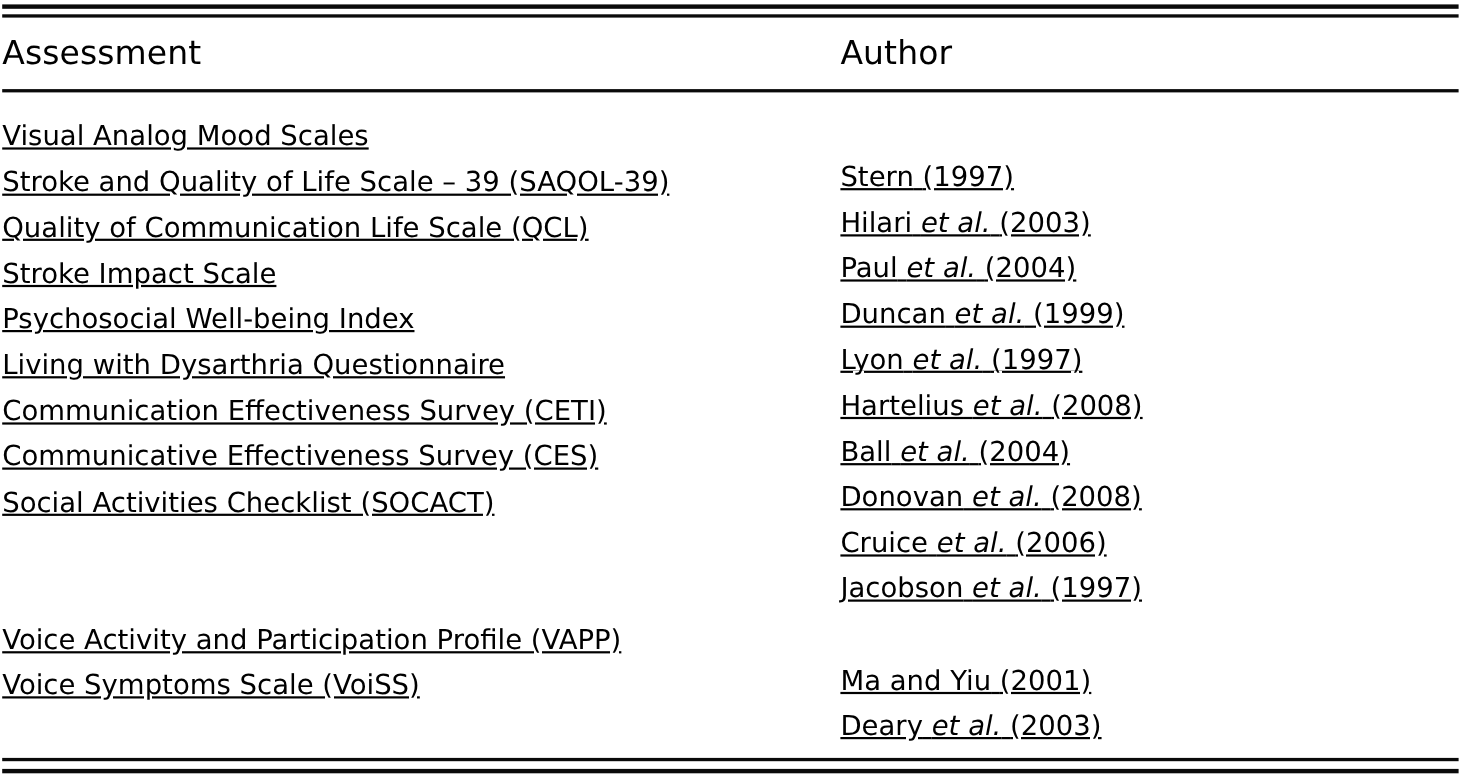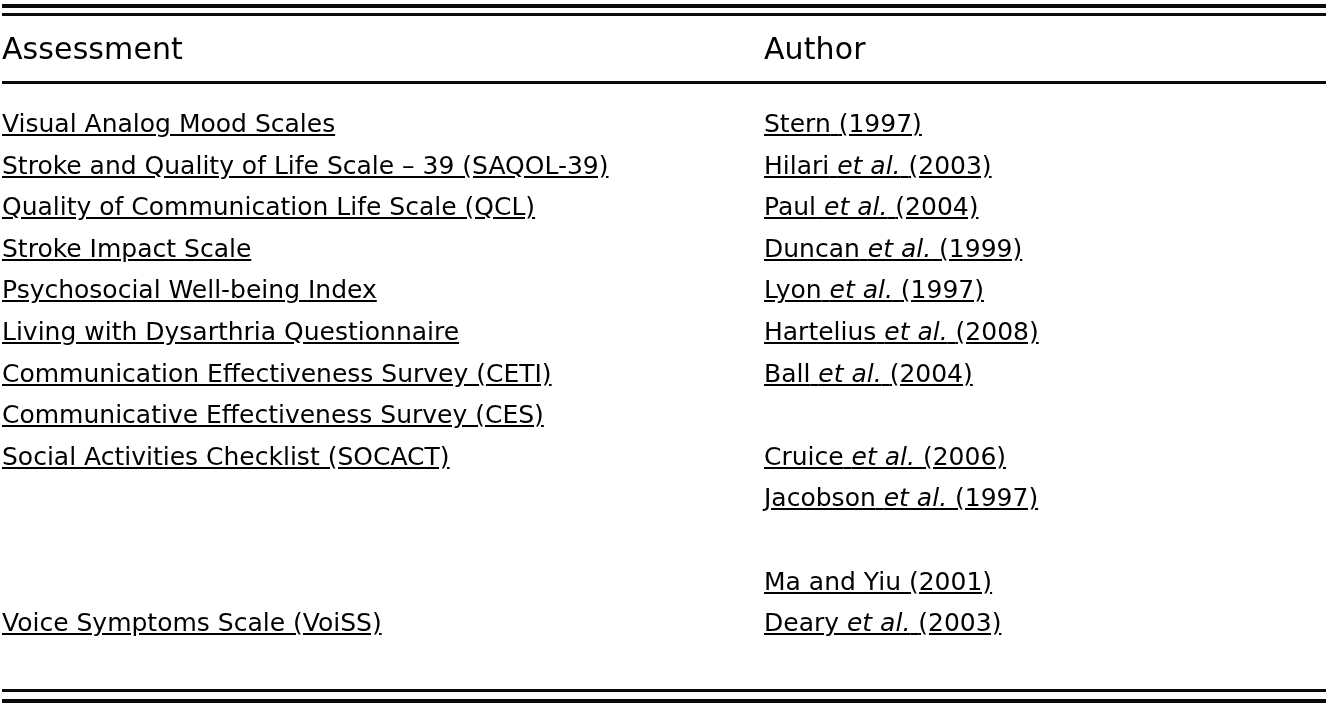--- a/index.html
+++ b/index.html
@@ -68,21 +68,21 @@
   }
   .cell {
     position: absolute;
     top: 0;
     font-size: 25px;
     line-height: 41.6px;
     white-space: nowrap;
     text-decoration: underline;
   }
   .cell-assessment { left: 2px; }
-  .cell-author     { left: 764px; }
+  .cell-author     { left: 764px; margin-top: 37px; }
 
   .cell-author i {
     font-style: italic;
   }
 </style>
 </head>
 <body>
 
 <div class="table-wrap">
 
@@ -120,31 +120,33 @@
       <div class="row">
         <div class="cell cell-assessment">Living with Dysarthria Questionnaire</div>
         <div class="cell cell-author"><span>Hartelius</span> <i>et al.</i> <span>(2008)</span></div>
       </div>
       <div class="row">
         <div class="cell cell-assessment">Communication Effectiveness Survey (CETI)</div>
         <div class="cell cell-author"><span>Ball</span> <i>et al.</i> <span>(2004)</span></div>
       </div>
       <div class="row">
         <div class="cell cell-assessment">Communicative Effectiveness Survey (CES)</div>
+        <div class="cell cell-author"><span>Donovan</span> <i>et al.</i> <span>(2008)</span></div>
       </div>
       <div class="row">
         <div class="cell cell-assessment">Social Activities Checklist (SOCACT)</div>
         <div class="cell cell-author"><span>Cruice</span> <i>et al.</i> <span>(2006)</span></div>
       </div>
       <div class="row">
         <div class="cell cell-author"><span>Jacobson</span> <i>et al.</i> <span>(1997)</span></div>
       </div>
       <div class="row">
       </div>
       <div class="row">
+        <div class="cell cell-assessment">Voice Activity and Participation Profile (VAPP)</div>
         <div class="cell cell-author"><span>Ma and Yiu</span> <span>(2001)</span></div>
       </div>
       <div class="row">
         <div class="cell cell-assessment">Voice Symptoms Scale (VoiSS)</div>
         <div class="cell cell-author"><span>Deary</span> <i>et al.</i> <span>(2003)</span></div>
       </div>
     </div>
 
   <div class="rule rule-bot-inner"></div>
   <div class="rule rule-bot-outer"></div>

